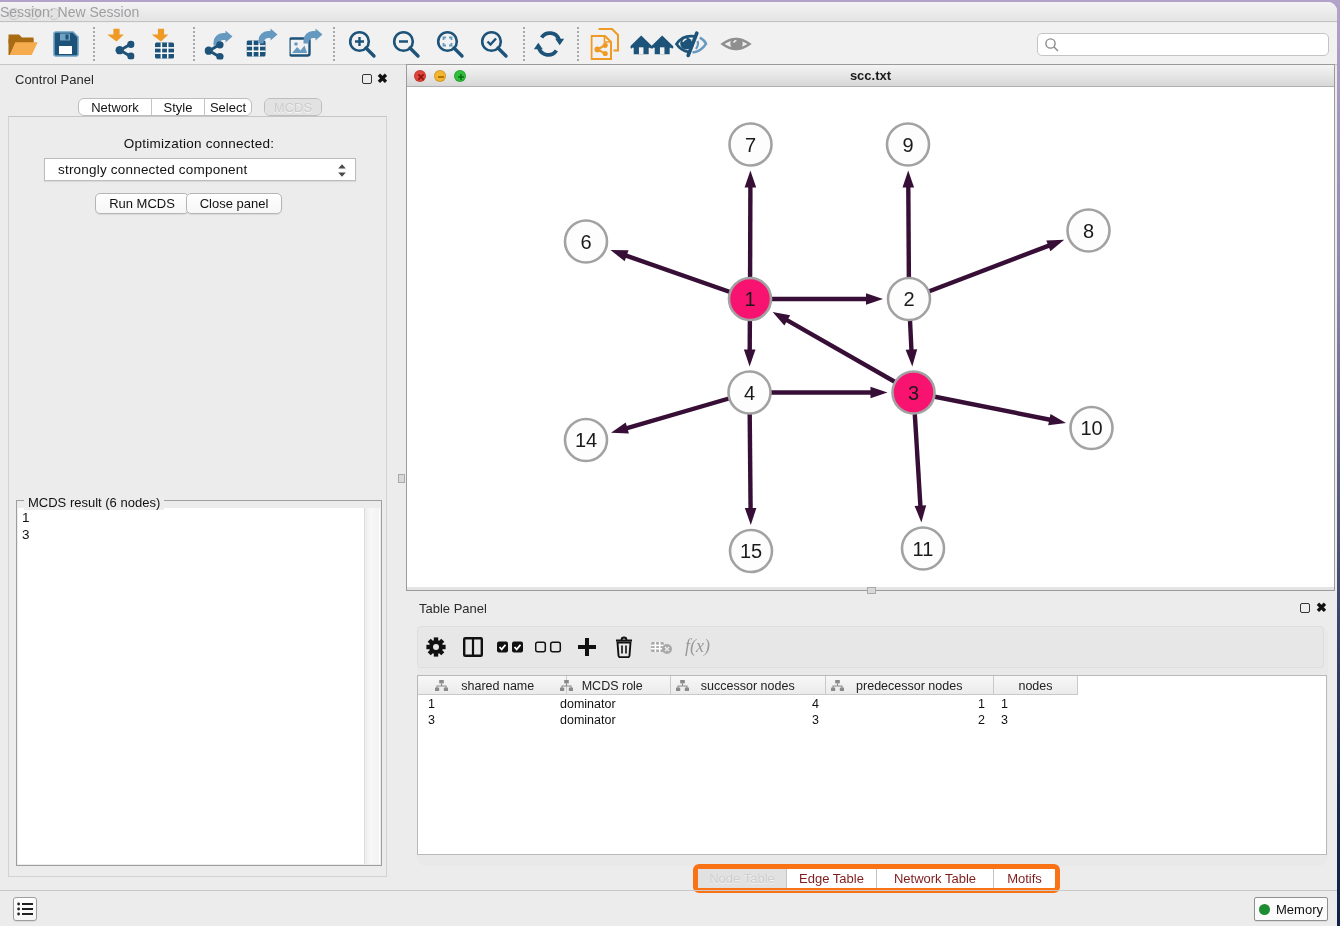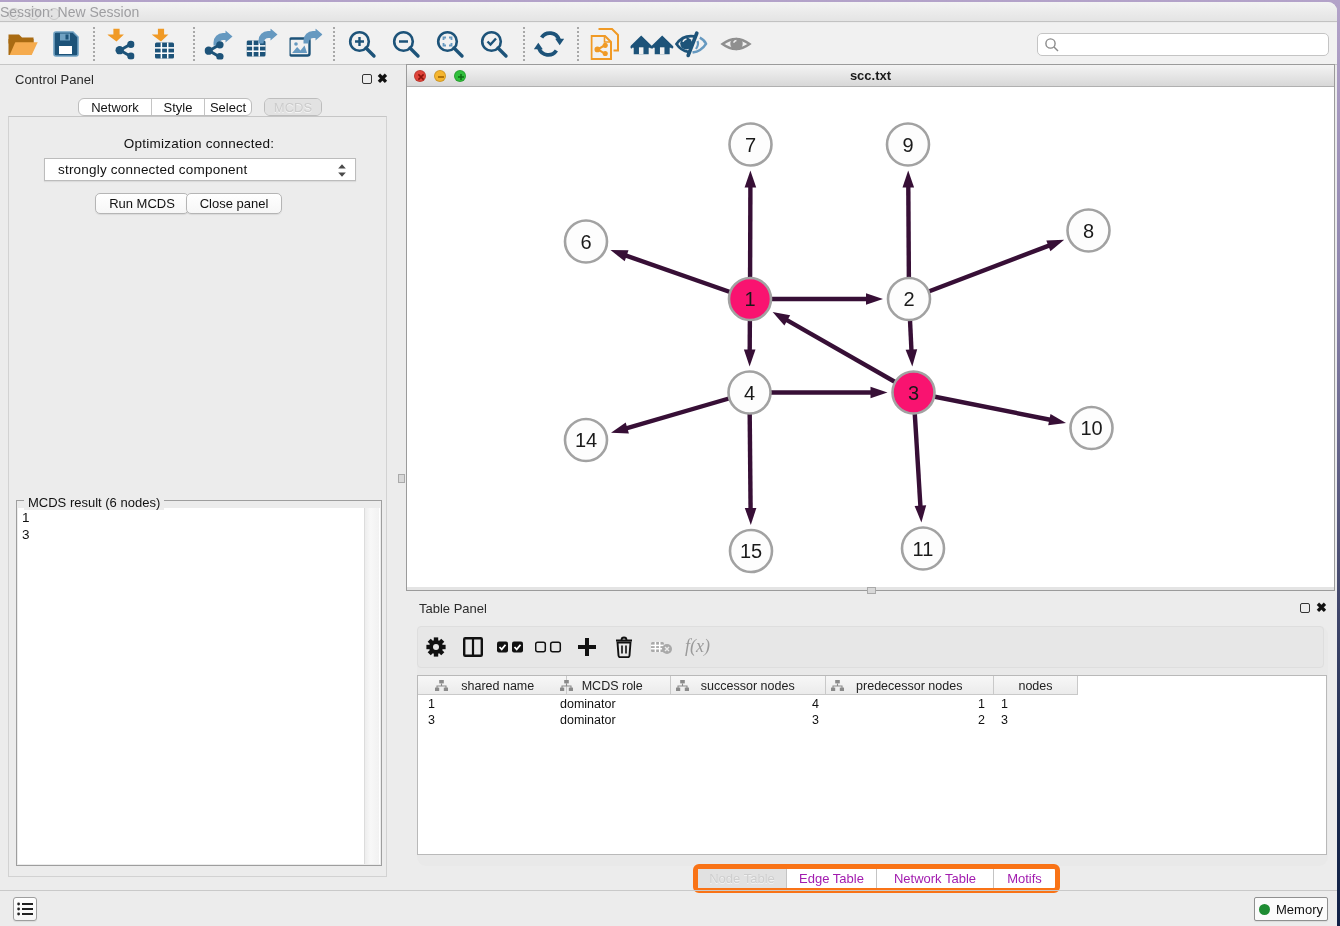--- a/index.html
+++ b/index.html
@@ -30,21 +30,21 @@
 #nettitle{position:absolute;left:0;top:0;width:100%;height:22px;background:linear-gradient(#f4f4f4,#d8d8d8);border-bottom:1px solid #b0b0b0;text-align:center;font-size:13px;font-weight:bold;color:#1a1a1a;line-height:22px}
 #netbottom{position:absolute;left:0;bottom:0;width:100%;height:3px;background:#e4e4e4}
 .mtl{position:absolute;width:12px;height:12px;border-radius:50%;top:5px}
 #tablepanel{left:406px;top:593px;width:929px;height:296px}
 #ttool{position:absolute;left:11px;top:31px;width:907px;height:42px;background:#e7e7e7;border:1px solid #dedede;border-radius:4px}
 #tblarea{position:absolute;left:11px;top:80px;width:910px;height:180px;background:#fff;border:1px solid #b9b9b9}
 .thead{position:absolute;left:0;top:0;width:660px;height:19px;background:linear-gradient(#f7f7f7,#ebebeb);border-bottom:1px solid #c9c9c9}
 .thcell{position:absolute;top:0;height:19px;font-size:12.5px;color:#222;display:flex;align-items:center;justify-content:center;border-right:1px solid #c9c9c9}
 .trow{position:absolute;font-size:12.5px;color:#111;height:16px;line-height:16px}
 .btabs{position:absolute;display:flex;height:29px;border:5px solid #f97316;border-radius:6px;background:#fff;overflow:hidden}
-.btab{font-size:13px;color:#a21caf;display:flex;align-items:center;justify-content:center;border-right:1px solid #c4c4c4}
+.btab{font-size:13px;color:#7f1d1d;display:flex;align-items:center;justify-content:center;border-right:1px solid #c4c4c4}
 .btab:last-child{border-right:none}
 .btab.sel{background:#e1e1e1;color:#cecece;text-shadow:0 1px 0 #f2f2f2}
 #statusline{left:0;top:888px;width:1337px;height:1px;background:#c9c9c9}
 #search{left:1037px;top:10px;width:292px;height:23px;background:#fff;border:1px solid #c4c4c4;border-radius:5px}
 .handle{background:#d8d8d8;border:1px solid #aaa}
 </style></head><body>
 <div id="app">
     <div class="tb">
       <div class="tl" style="left:8px;background:#e3e3e3;border:1px solid #c9c9c9"></div>
       <div class="tl" style="left:28px;background:#e3e3e3;border:1px solid #c9c9c9"></div>

